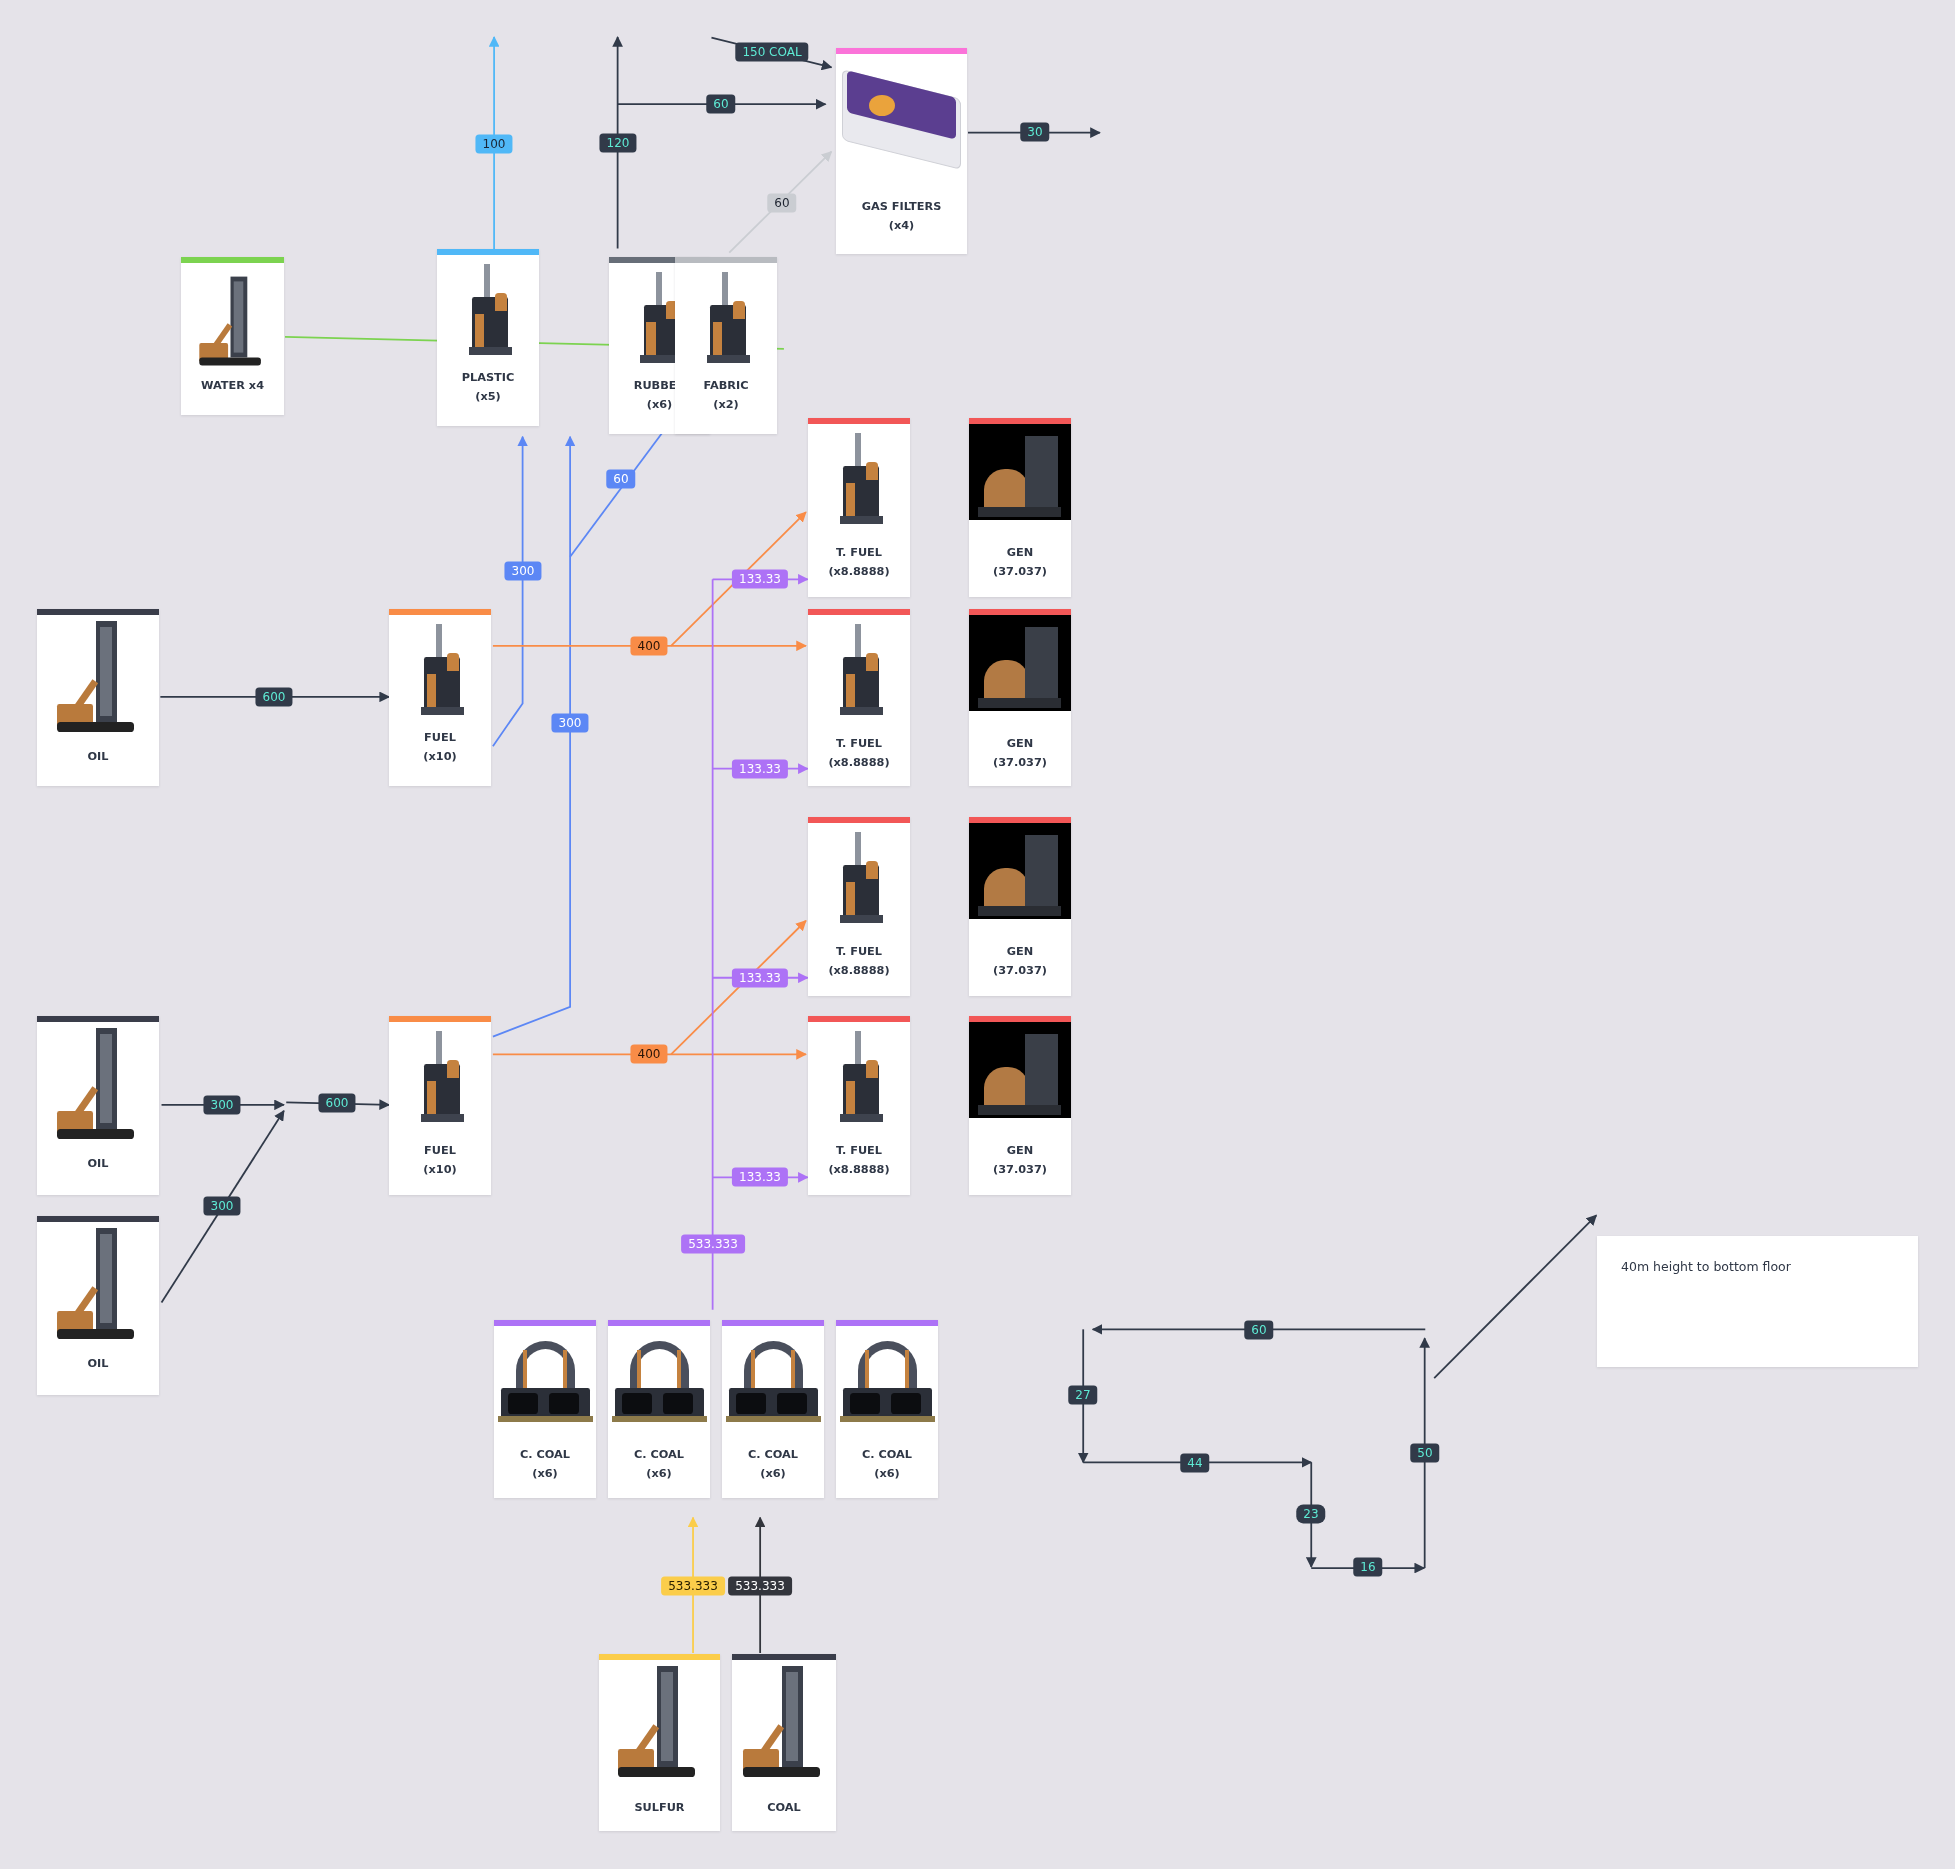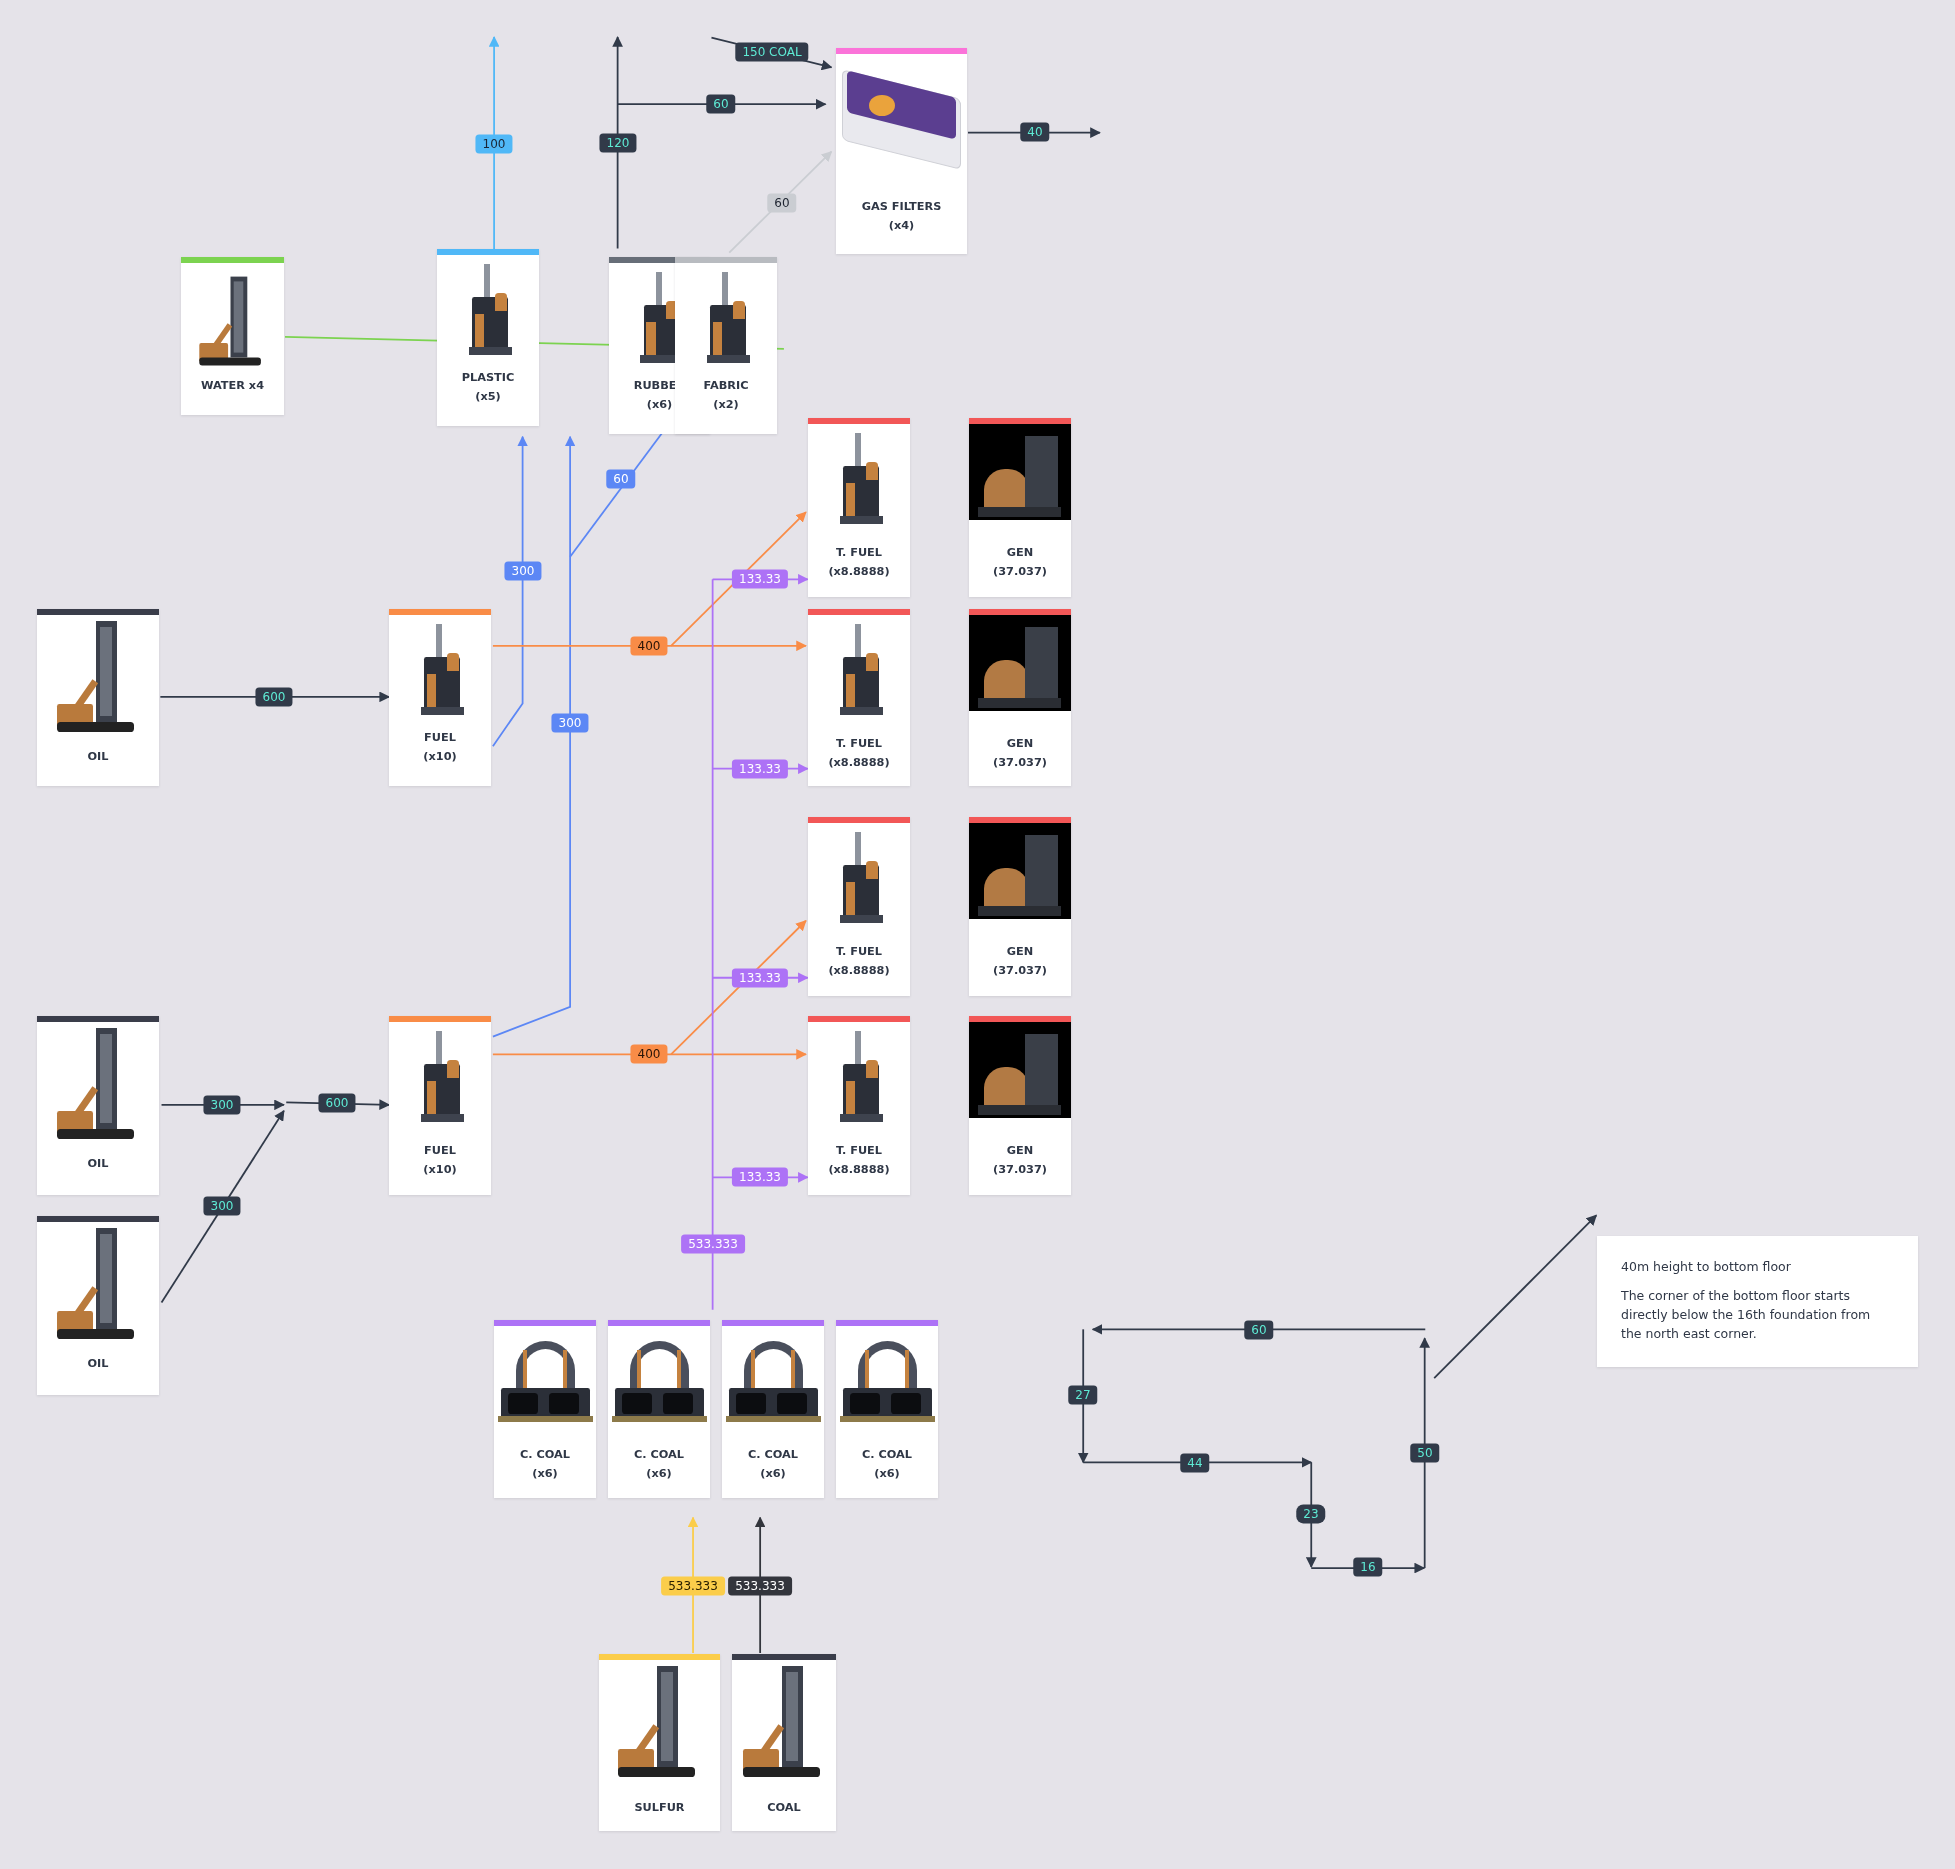--- a/index.html
+++ b/index.html
@@ -516,21 +516,21 @@
   <div class="title" style="top:138px;">
       <span>COAL</span>
     </div>
 </div>
 
 <div class="label l-lightblue" style="left:494px;top:144px;">100</div>
 <div class="label l-dark" style="left:618px;top:143px;">120</div>
 <div class="label l-dark" style="left:721px;top:104px;">60</div>
 <div class="label l-dark" style="left:772px;top:52px;">150 COAL</div>
 <div class="label l-gray" style="left:782px;top:203px;">60</div>
-<div class="label l-dark" style="left:1035px;top:132px;">40</div>
+<div class="label l-dark" style="left:1035px;top:132px;">30</div>
 
 <div class="label l-blue" style="left:523px;top:571px;">300</div>
 <div class="label l-blue" style="left:570px;top:723px;">300</div>
 <div class="label l-blue" style="left:621px;top:479px;">60</div>
 
 <div class="label l-dark" style="left:274px;top:697px;">600</div>
 <div class="label l-orange" style="left:649px;top:646px;">400</div>
 <div class="label l-orange" style="left:649px;top:1054px;">400</div>
 
 <div class="label l-purple" style="left:760px;top:579px;">133.33</div>
@@ -548,15 +548,14 @@
 
 <div class="label l-dark" style="left:1259px;top:1330px;">60</div>
 <div class="label l-dark" style="left:1083px;top:1395px;">27</div>
 <div class="label l-dark" style="left:1195px;top:1463px;">44</div>
 <div class="label l-dark" style="left:1311px;top:1514px;border-radius:7px;">23</div>
 <div class="label l-dark" style="left:1368px;top:1567px;">16</div>
 <div class="label l-dark" style="left:1425px;top:1453px;">50</div>
 
 <div class="note">
   <p>40m height to bottom floor</p>
-  <p>The corner of the bottom floor starts directly below the 16th foundation from the north east corner.</p>
 </div>
 
 
 </body></html>

